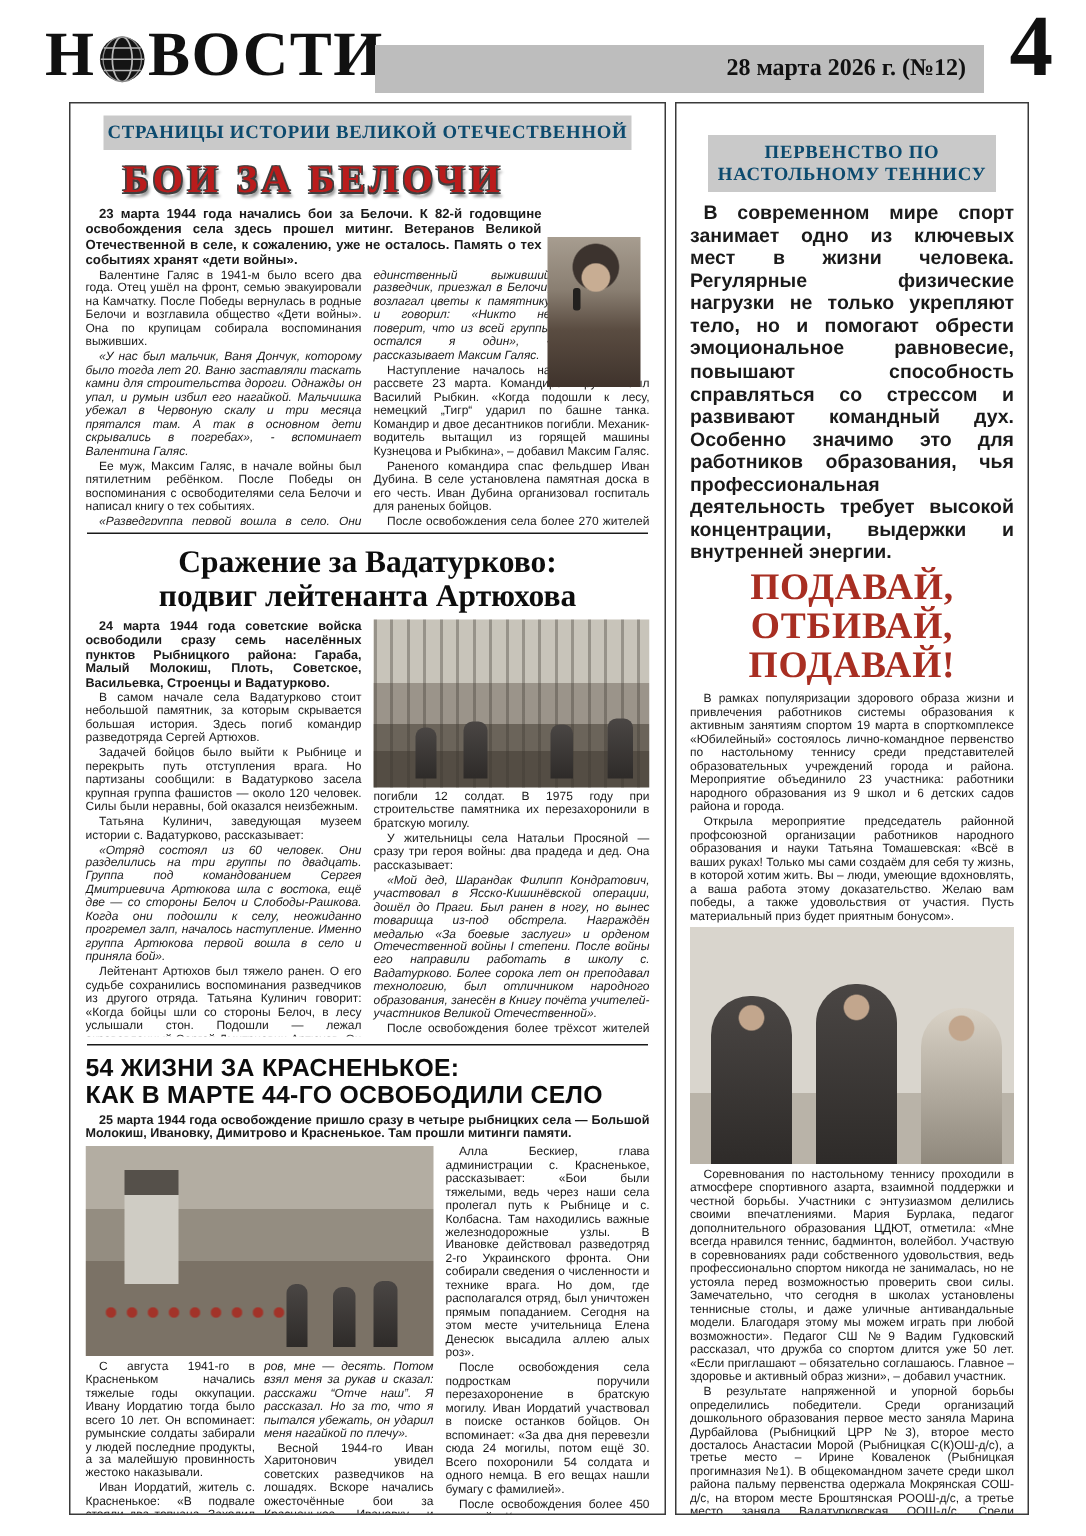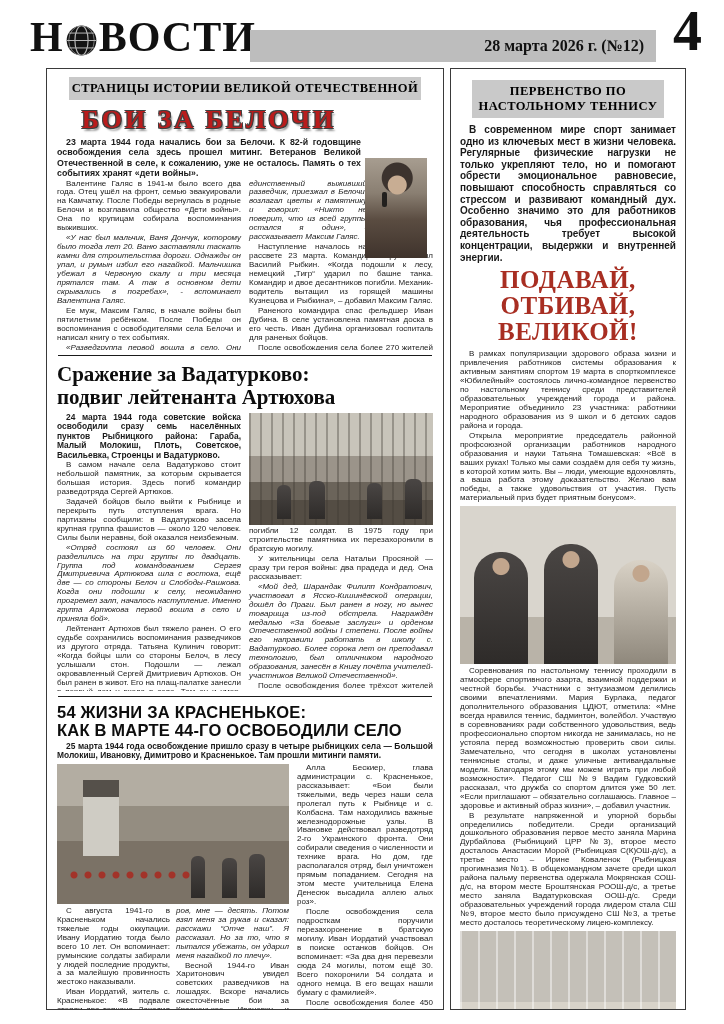--- a/index.html
+++ b/index.html
@@ -13,56 +13,56 @@
   .globe{display:inline-block;width:33px;height:33px;margin:2px 1px 0 1px;}
   .datebar{position:absolute;left:250px;top:30px;width:406px;height:32px;background:#bdbdbd;
            display:flex;align-items:center;justify-content:flex-end;padding-right:12px;box-sizing:border-box;}
   .date{font-family:"Liberation Serif",serif;font-weight:700;font-size:16px;color:#111;}
   .pagenum{position:absolute;right:22px;top:0px;font-family:"Liberation Serif",serif;
            font-weight:700;font-size:58px;line-height:62px;color:#111;}
   
   .box{position:absolute;top:68px;height:942px;border:1.5px solid #3a3a3a;background:#fff;
        box-sizing:border-box;overflow:hidden;}
   .box.left{left:46px;width:398px;padding:7px 10px;}
-  .box.right{left:450px;width:236px;padding:10px 9px;}
-  .banner{background:#c9c9c9;color:#000000;font-family:"Liberation Serif",serif;font-weight:600;
+  .box.right{left:450px;width:236px;padding:20px 9px;}
+  .banner{background:#c9c9c9;color:#0c4a6e;font-family:"Liberation Serif",serif;font-weight:600;
           font-size:12.5px;letter-spacing:.5px;text-align:center;padding:4px 2px;margin:1px 12px 6px 12px;}
   
   p{margin:0 0 1px 0;font-size:8px;line-height:1.12;text-align:justify;text-indent:9px;}
   .it{font-style:italic;}
   .noind{text-indent:0;}
   .lead{font-weight:700;font-size:8.8px;line-height:1.18;}
   .cols{display:flex;gap:8px;}
   .col{flex:1;min-width:0;}
   .rule{border:none;border-top:1.5px solid #1a1a1a;margin:5px 1px;}
   
   .a1{position:relative;height:244px;overflow:hidden;}
   .a1-title{margin:0 72px 3px 0;font-family:"Liberation Serif",serif;font-weight:700;font-size:26px;
             line-height:28px;text-align:center;letter-spacing:3px;color:#b91c1c;
             text-shadow:-1px -1px 0 #3f3f3f,1px -1px 0 #3f3f3f,-1px 1px 0 #3f3f3f,1px 1px 0 #3f3f3f,2px 3px 2px rgba(0,0,0,.4);}
   .a1 .lead{margin-right:72px;}
   .spacer{float:right;width:66px;height:66px;}
   
   .a2{height:330px;overflow:hidden;}
   .a2-title{margin:2px 0 4px 0;font-family:"Liberation Serif",serif;font-weight:700;font-size:21px;
-            line-height:23px;color:#0d0d0d;}
+            line-height:23px;text-align:center;color:#0d0d0d;}
   .a2-title span{display:block;}
   .lead2{font-weight:700;font-size:8.4px;}
   
   .a3{height:330px;overflow:hidden;}
   .a3-title{margin:1px 0 3px 0;font-family:"Liberation Sans",sans-serif;font-weight:800;font-size:16.5px;
             line-height:18px;text-align:left;color:#0d0d0d;letter-spacing:.2px;}
   .a3-title span{display:block;}
   .lead3{font-weight:700;font-size:8.4px;text-indent:9px;margin-bottom:3px;}
   .a3-row{display:flex;gap:8px;}
   .a3-left{width:232px;flex:none;}
   .a3-right{flex:1;min-width:0;}
   .cols.small{gap:6px;margin-top:3px;}
   
-  .intro{font-weight:700;font-size:10px;line-height:1.16;text-indent:9px;}
+  .intro{font-weight:700;font-size:13px;line-height:1.16;text-indent:9px;}
   .t-title{margin:4px 0 5px 0;font-family:"Liberation Serif",serif;font-weight:700;font-size:25px;
            line-height:26px;text-align:center;color:#a82e22;letter-spacing:.5px;}
   .t-title span{display:block;}
   
   .photo{position:relative;overflow:hidden;background:#9a948a;}
   .ph1{position:absolute;top:52px;right:6px;width:62px;height:100px;
        background:radial-gradient(circle at 52% 27%, #c8ad93 0 9px, transparent 10px),
                   radial-gradient(circle at 52% 20%, #3c332e 0 15px, transparent 16px),
                   linear-gradient(180deg,#a79d90 0%,#8a7f72 35%,#5a4c41 62%,#3f332c 100%);}
   .ph1-mic{position:absolute;left:17px;top:34px;width:5px;height:15px;background:#22201e;border-radius:2px;}
@@ -145,20 +145,21 @@
     <article class="a2">
       <h2 class="a2-title">
         <span>Сражение за Вадатурково:</span>
         <span>подвиг лейтенанта Артюхова</span>
       </h2>
       <div class="cols">
         <div class="col">
           <p class="lead2">24 марта 1944 года советские войска освободили сразу семь населённых пунктов Рыбницкого района: Гараба, Малый Молокиш, Плоть, Советское, Васильевка, Строенцы и Вадатурково.</p>
           <p>В самом начале села Вадатурково стоит небольшой памятник, за которым скрывается большая история. Здесь погиб командир разведотряда Сергей Артюхов.</p>
           <p>Задачей бойцов было выйти к Рыбнице и перекрыть путь отступления врага. Но партизаны сообщили: в Вадатурково засела крупная группа фашистов — около 120 человек. Силы были неравны, бой оказался неизбежным.</p>
+          <p>Татьяна Кулинич, заведующая музеем истории с. Вадатурково, рассказывает:</p>
           <p class="it">«Отряд состоял из 60 человек. Они разделились на три группы по двадцать. Группа под командованием Сергея Дмитриевича Артюкова шла с востока, ещё две — со стороны Белоч и Слободы-Рашкова. Когда они подошли к селу, неожиданно прогремел залп, началось наступление. Именно группа Артюкова первой вошла в село и приняла бой».</p>
           <p>Лейтенант Артюхов был тяжело ранен. О его судьбе сохранились воспоминания разведчиков из другого отряда. Татьяна Кулинич говорит: «Когда бойцы шли со стороны Белоч, в лесу услышали стон. Подошли — лежал окровавленный Сергей Дмитриевич Артюхов. Он был ранен в живот. Его на плащ-палатке занесли в первый дом у входа в село. Там он и умер. Перед смертью просил, чтобы сообщили родным, где он похоронен».</p>
 
         </div>
         <div class="col">
           <div class="photo ph2" aria-label="Митинг у памятника в Вадатурково">
             <div class="fig" style="left:28px;width:14px;height:34px;"></div>
             <div class="fig" style="left:60px;width:16px;height:38px;"></div>
             <div class="fig" style="left:118px;width:15px;height:36px;"></div>
             <div class="fig" style="left:156px;width:17px;height:40px;"></div>
@@ -207,21 +208,21 @@
         </div>
       </div>
     </article>
   </section>
 
   <section class="box right">
     <div class="banner">ПЕРВЕНСТВО ПО НАСТОЛЬНОМУ ТЕННИСУ</div>
     <p class="intro">В современном мире спорт занимает одно из ключевых мест в жизни человека. Регулярные физические нагрузки не только укрепляют тело, но и помогают обрести эмоциональное равновесие, повышают способность справляться со стрессом и развивают командный дух. Особенно значимо это для работников образования, чья профессиональная деятельность требует высокой концентрации, выдержки и внутренней энергии.</p>
     <h2 class="t-title">
       <span>ПОДАВАЙ, ОТБИВАЙ,</span>
-      <span>ВЕЛИКОЙ!</span>
+      <span>ПОДАВАЙ!</span>
     </h2>
     <p>В рамках популяризации здорового образа жизни и привлечения работников системы образования к активным занятиям спортом 19 марта в спорткомплексе «Юбилейный» состоялось лично-командное первенство по настольному теннису среди представителей образовательных учреждений города и района. Мероприятие объединило 23 участника: работники народного образования из 9 школ и 6 детских садов района и города.</p>
     <p>Открыла мероприятие председатель районной профсоюзной организации работников народного образования и науки Татьяна Томашевская: «Всё в ваших руках! Только мы сами создаём для себя ту жизнь, в которой хотим жить. Вы – люди, умеющие вдохновлять, а ваша работа этому доказательство. Желаю вам победы, а также удовольствия от участия. Пусть материальный приз будет приятным бонусом».</p>
     <div class="photo ph4" aria-label="Участники первенства на открытии">
       <div class="person" style="left:14px;"></div>
       <div class="person" style="left:84px;height:120px;"></div>
       <div class="person" style="left:154px;height:104px;background:radial-gradient(circle at 50% 13%, #c2a68d 0 8px, transparent 9px),linear-gradient(#d9d2c6,#8f887c);"></div>
     </div>
     <p>Соревнования по настольному теннису проходили в атмосфере спортивного азарта, взаимной поддержки и честной борьбы. Участники с энтузиазмом делились своими впечатлениями. Мария Бурлака, педагог дополнительного образования ЦДЮТ, отметила: «Мне всегда нравился теннис, бадминтон, волейбол. Участвую в соревнованиях ради собственного удовольствия, ведь профессионально спортом никогда не занималась, но не устояла перед возможностью проверить свои силы. Замечательно, что сегодня в школах установлены теннисные столы, и даже уличные антивандальные модели. Благодаря этому мы можем играть при любой возможности». Педагог СШ №9 Вадим Гудковский рассказал, что дружба со спортом длится уже 50 лет. «Если приглашают – обязательно соглашаюсь. Главное – здоровье и активный образ жизни», – добавил участник.</p>
     <p>В результате напряженной и упорной борьбы определились победители. Среди организаций дошкольного образования первое место заняла Марина Дурбайлова (Рыбницкий ЦРР №3), второе место досталось Анастасии Морой (Рыбницкая С(К)ОШ-д/с), а третье место – Ирине Коваленок (Рыбницкая прогимназия №1). В общекомандном зачете среди школ района пальму первенства одержала Мокрянская СОШ-д/с, на втором месте Броштянская РООШ-д/с, а третье место заняла Вадатурковская ООШ-д/с. Среди образовательных учреждений города лидером стала СШ №9, второе место было присуждено СШ №3, а третье место досталось теоретическому лицею-комплексу.</p>

